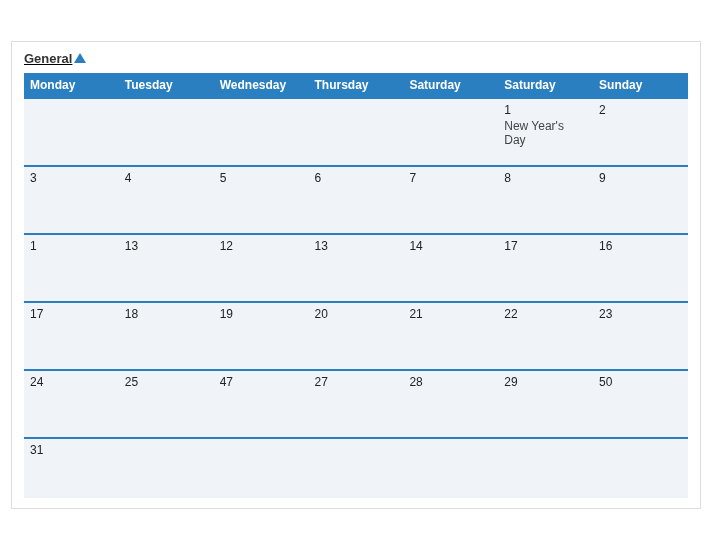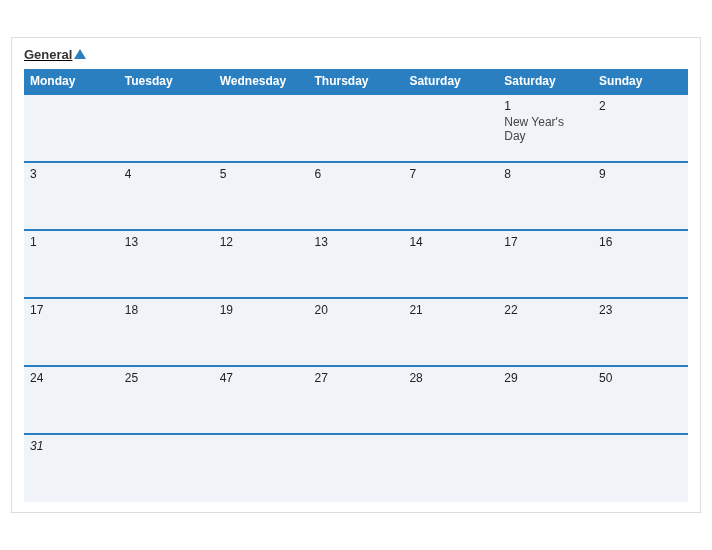--- a/index.html
+++ b/index.html
@@ -101,22 +101,21 @@
     .holiday-text {
       font-size: 12px;
       color: #444;
       display: block;
       margin-top: 2px;
     }
     .empty-cell {
       background-color: #f0f4f8;
     }
     .calendar-table tbody tr:last-child td {
-      height: 68px;
-      font-style: italic;
+      height: 60px;
     }
   </style>
 </head>
 <body>
 
 <div class="calendar-wrapper">
   <div class="header">
     <div class="logo">
       <span class="logo-general">
         General<span class="logo-triangle"></span>

